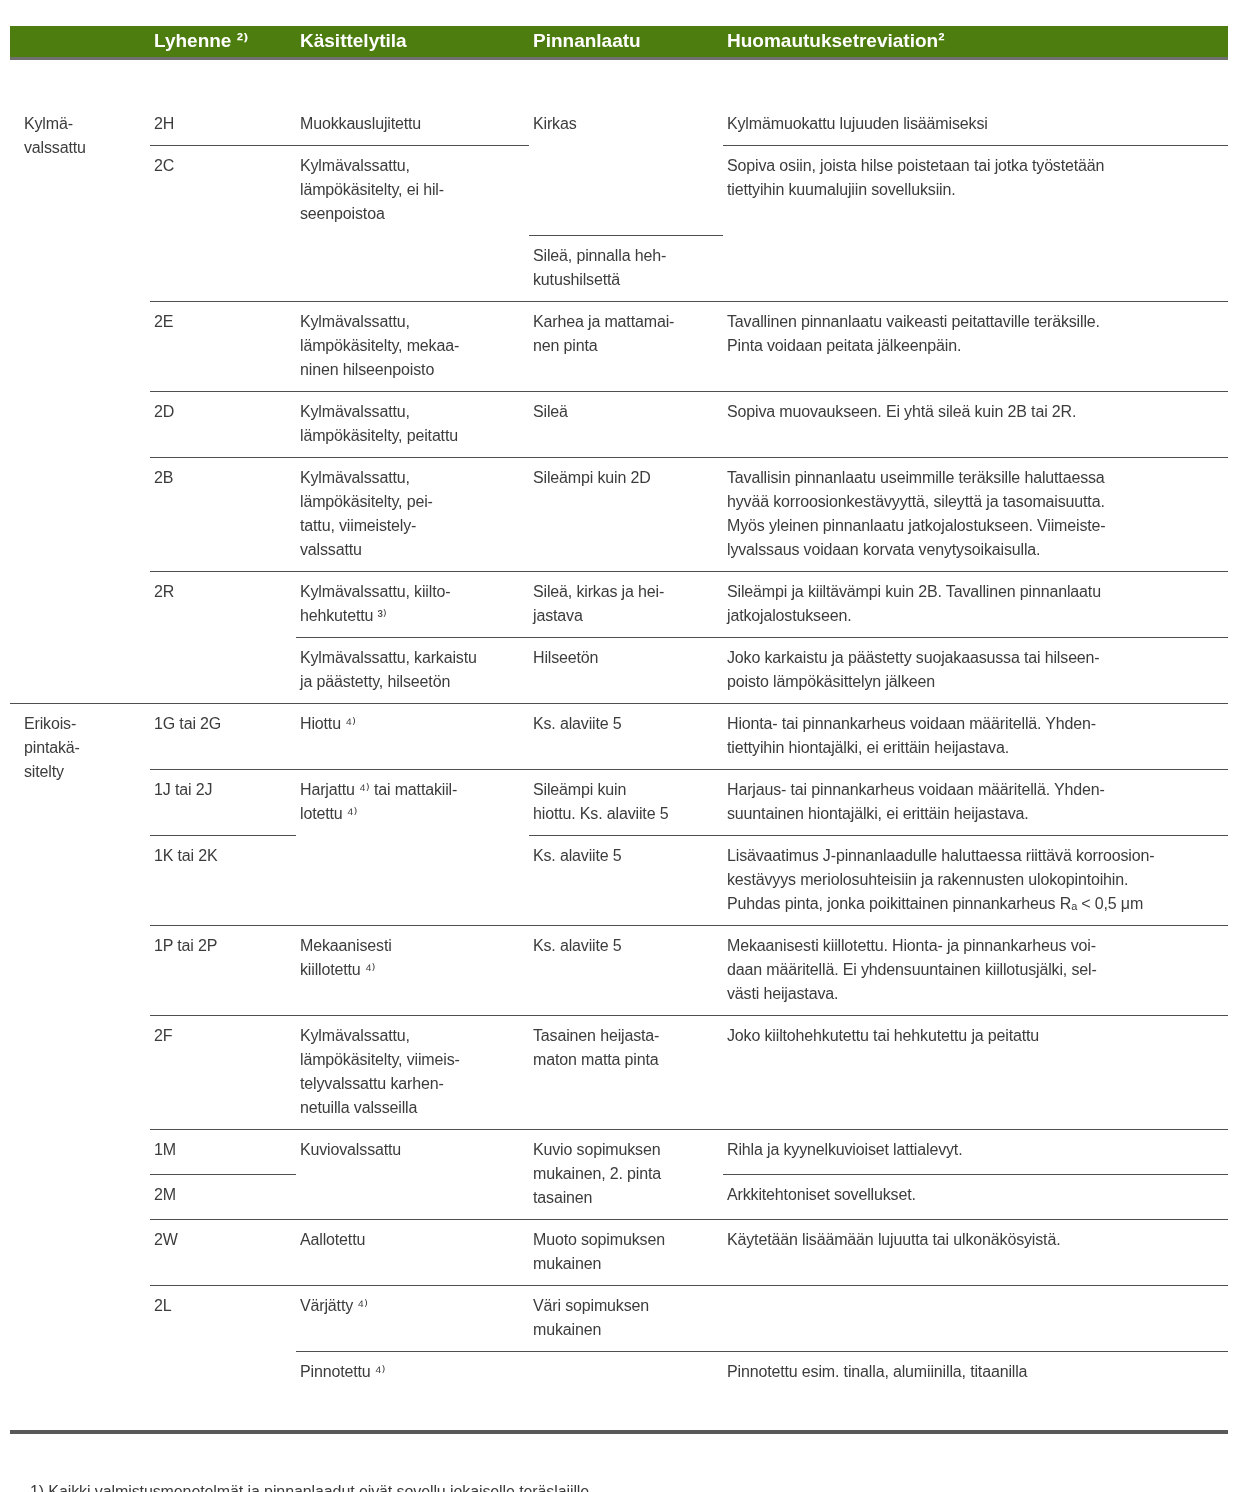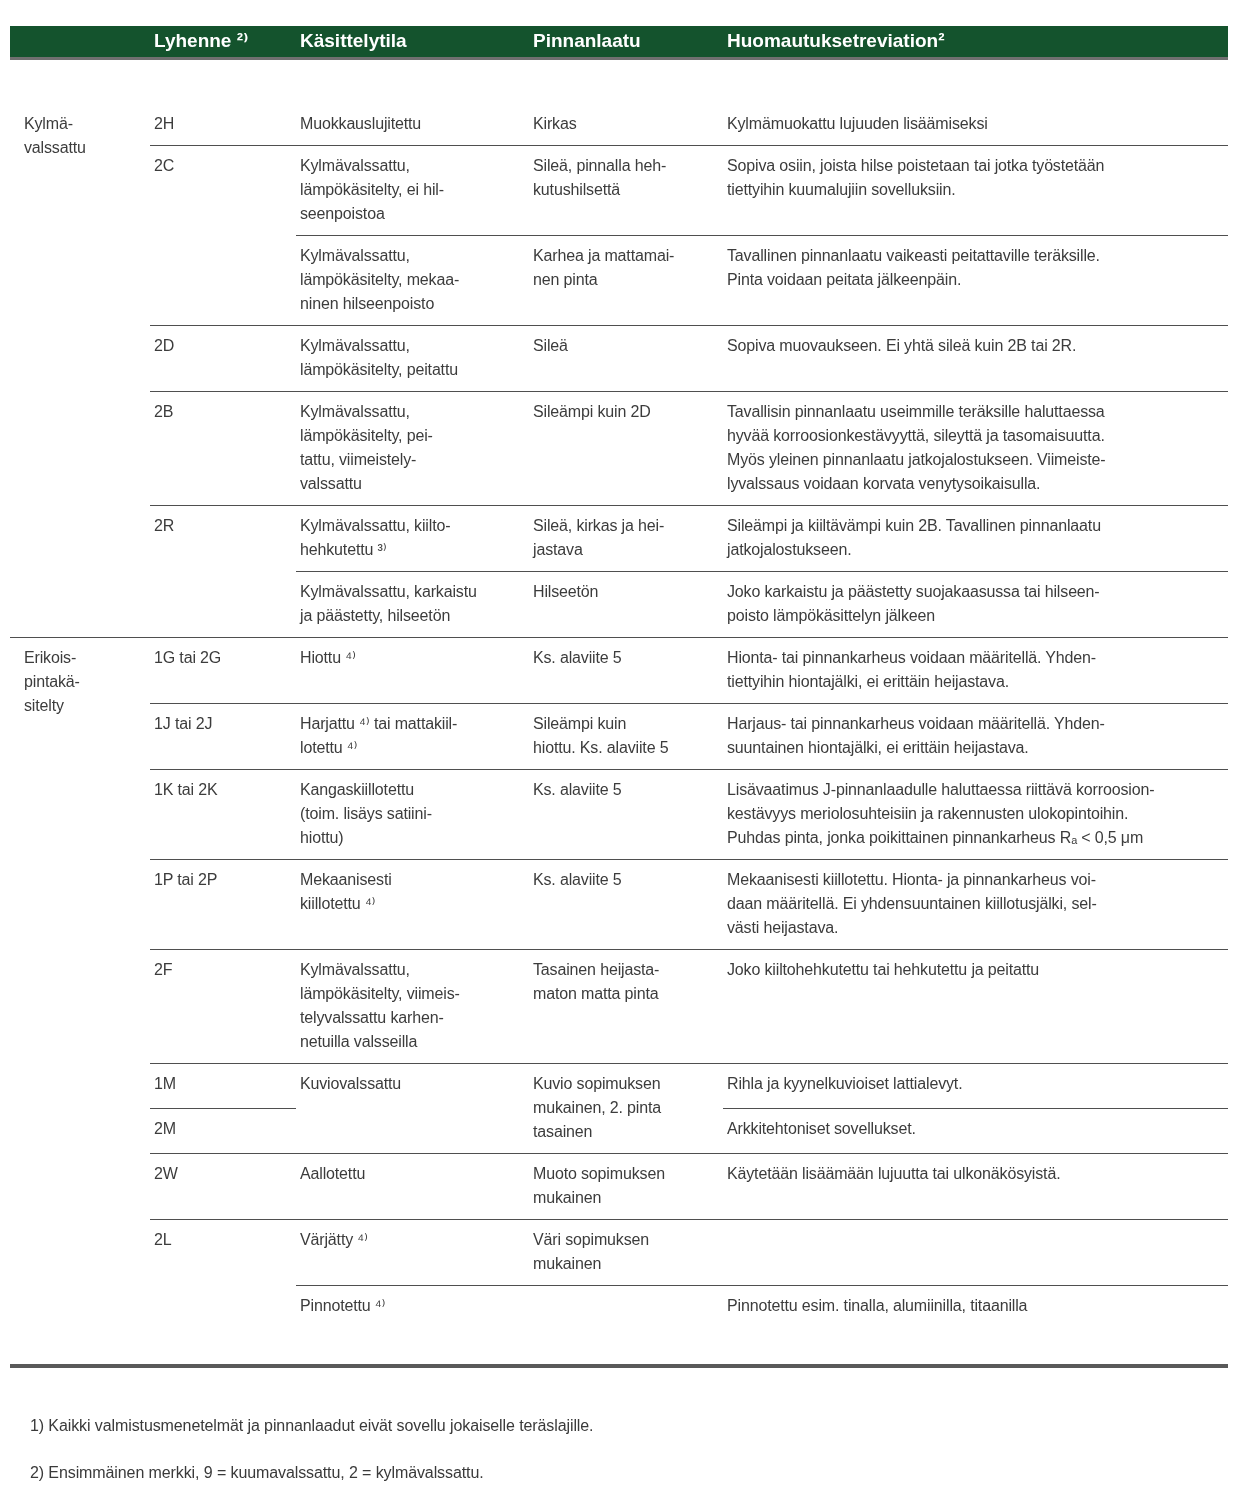--- a/index.html
+++ b/index.html
@@ -8,21 +8,21 @@
     font-family:"Liberation Sans","DejaVu Sans",sans-serif;
     color:#3c3c3c;
     -webkit-font-smoothing:antialiased;
     overflow:hidden;
   }
   .page{padding:26px 8px 0 10px;width:1218px;}
   
   .thead{
     display:grid;
     grid-template-columns:140px 146px 233px 194px 505px;
-    background:#14532d;
+    background:#4d7c0f;
     border-bottom:3px solid #707070;
     min-height:31px;
     align-items:center;
   }
   .th{
     color:#ffffff;font-weight:bold;font-size:19px;line-height:22px;
     padding:3px 6px 4px 4px;white-space:nowrap;
   }
   
   .tgrid{
@@ -79,25 +79,26 @@
 
     <div class="cell c2">2H</div>
     <div class="cell c3">Muokkauslujitettu</div>
     <div class="cell c4">Kirkas</div>
     <div class="cell c5">Kylmämuokattu lujuuden lisäämiseksi</div>
 
     <div class="cell c2 bt">2C</div>
     <div class="cell c3 bt">Kylmävalssattu,
 lämpökäsitelty, ei hil-
 seenpoistoa</div>
+    <div class="cell c5 bt">Sopiva osiin, joista hilse poistetaan tai jotka työstetään
+tiettyihin kuumalujiin sovelluksiin.</div>
     <div class="cell c4 bt">Sileä, pinnalla heh-
 kutushilsettä</div>
-    <div class="cell c5 bt">Sopiva osiin, joista hilse poistetaan tai jotka työstetään
-tiettyihin kuumalujiin sovelluksiin.</div>
-
+
+    <div class="cell c2 bt">2E</div>
     <div class="cell c3 bt">Kylmävalssattu,
 lämpökäsitelty, mekaa-
 ninen hilseenpoisto</div>
     <div class="cell c4 bt">Karhea ja mattamai-
 nen pinta</div>
     <div class="cell c5 bt">Tavallinen pinnanlaatu vaikeasti peitattaville teräksille.
 Pinta voidaan peitata jälkeenpäin.</div>
 
     <div class="cell c2 bt">2D</div>
     <div class="cell c3 bt">Kylmävalssattu,
@@ -142,23 +143,20 @@
 
     <div class="cell c2 bt">1J tai 2J</div>
     <div class="cell c3 bt">Harjattu ⁴⁾ tai mattakiil-
 lotettu ⁴⁾</div>
     <div class="cell c4 bt">Sileämpi kuin
 hiottu. Ks. alaviite 5</div>
     <div class="cell c5 bt">Harjaus- tai pinnankarheus voidaan määritellä. Yhden-
 suuntainen hiontajälki, ei erittäin heijastava.</div>
 
     <div class="cell c2 bt">1K tai 2K</div>
-    <div class="cell c3 bt">Kangaskiillotettu
-(toim. lisäys satiini-
-hiottu)</div>
     <div class="cell c4 bt">Ks. alaviite 5</div>
     <div class="cell c5 bt">Lisävaatimus J-pinnanlaadulle haluttaessa riittävä korroosion-
 kestävyys meriolosuhteisiin ja rakennusten ulokopintoihin.
 Puhdas pinta, jonka poikittainen pinnankarheus Rₐ &lt; 0,5 μm</div>
 
     <div class="cell c2 bt">1P tai 2P</div>
     <div class="cell c3 bt">Mekaanisesti
 kiillotettu ⁴⁾</div>
     <div class="cell c4 bt">Ks. alaviite 5</div>
     <div class="cell c5 bt">Mekaanisesti kiillotettu. Hionta- ja pinnankarheus voi-

